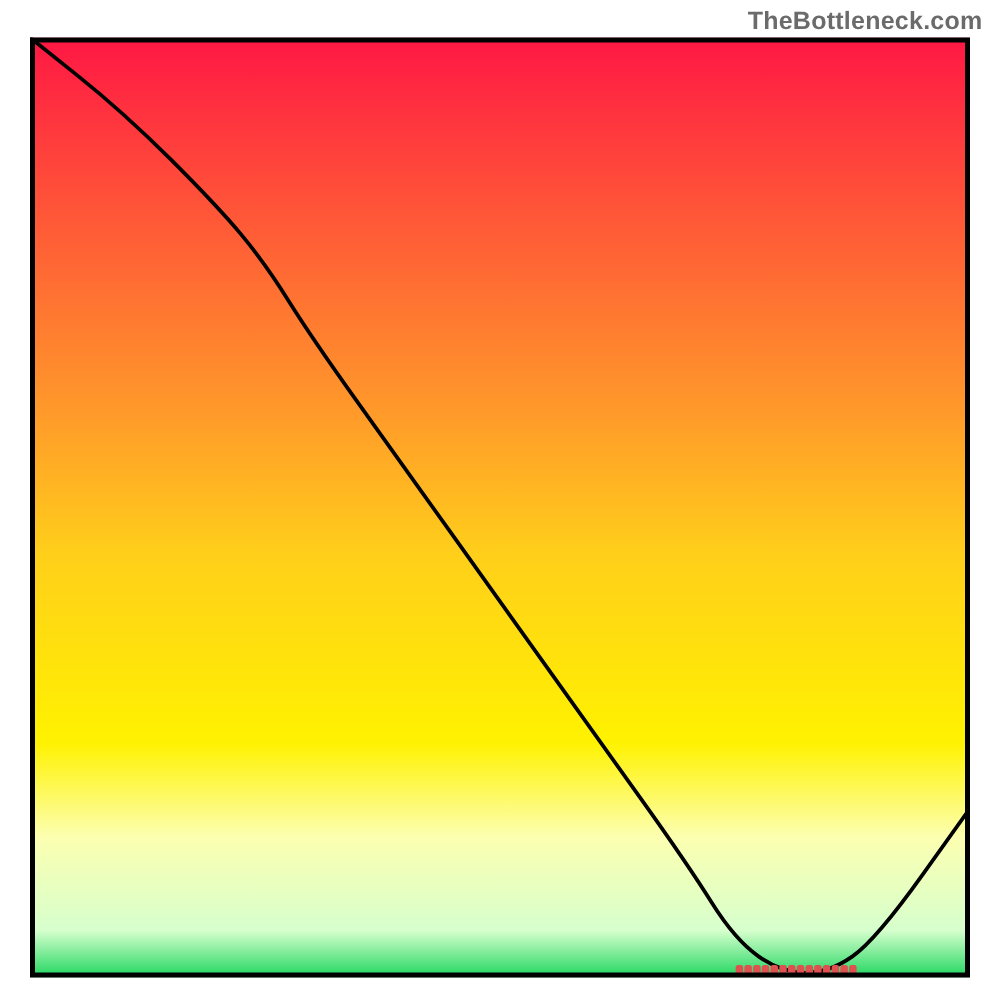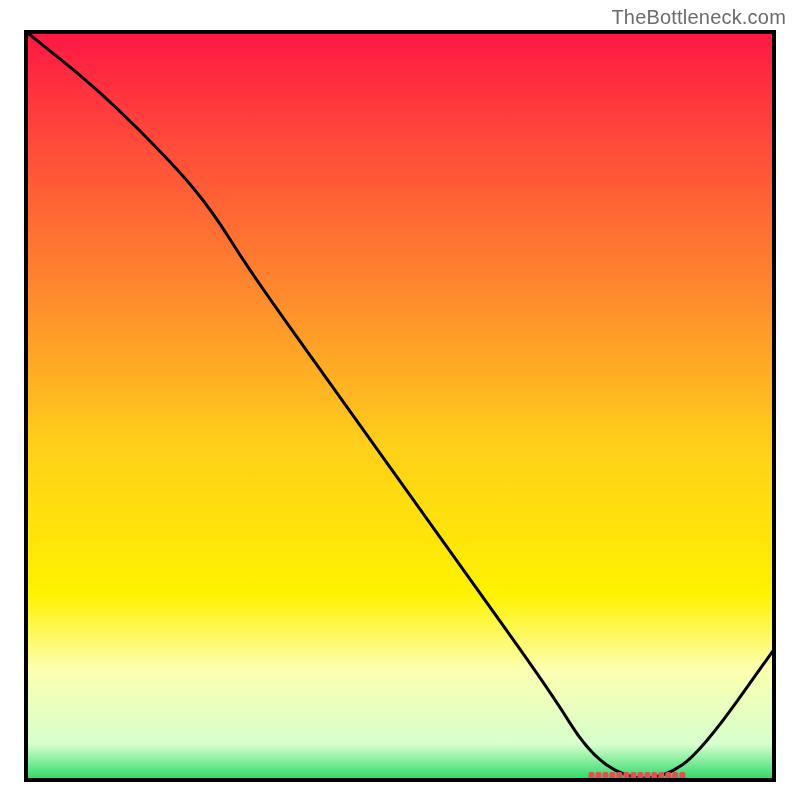--- a/index.html
+++ b/index.html
@@ -14,21 +14,21 @@
   .stage {
     position: relative;
     width: 800px;
     height: 800px;
   }
   .watermark {
     position: absolute;
     top: 6px;
     right: 14px;
     font-size: 20px;
-    font-weight: 400;
+    font-weight: 700;
     color: #6b6b6b;
     letter-spacing: 0.2px;
     user-select: none;
     z-index: 10;
   }
   .plot {
     position: absolute;
     left: 24px;
     top: 30px;
     width: 752px;

